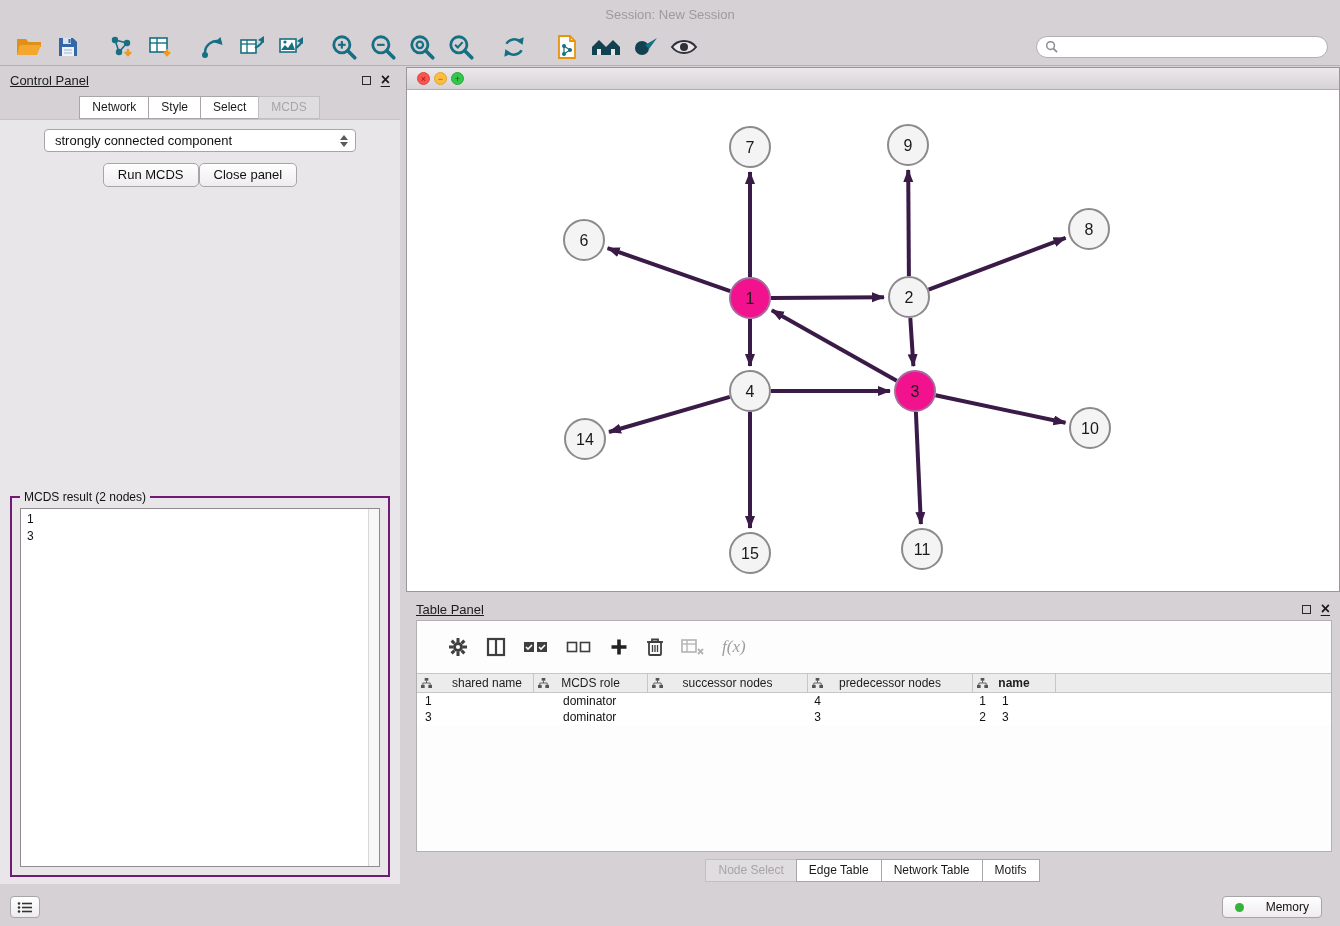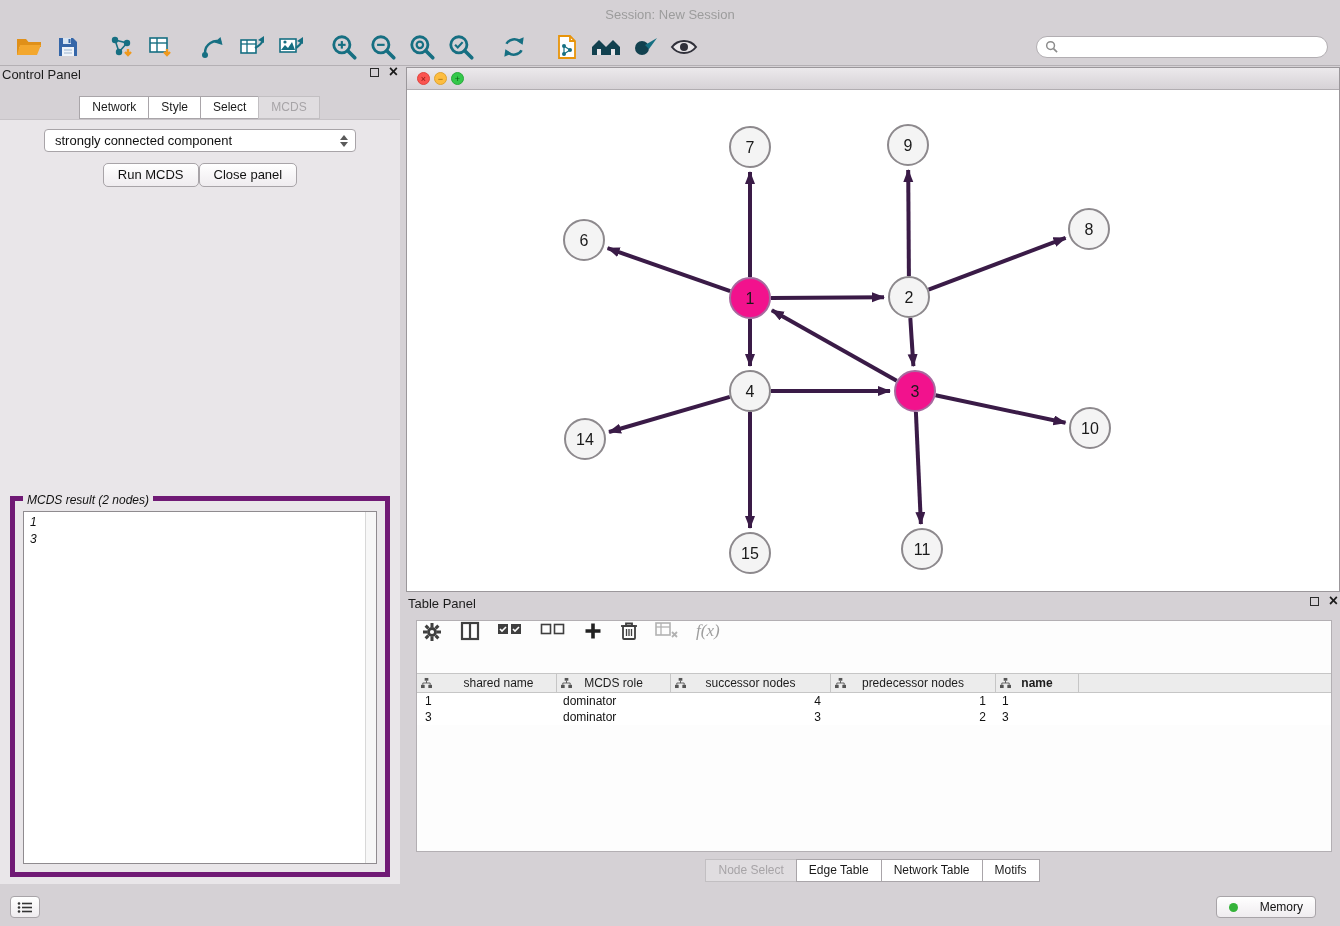--- a/index.html
+++ b/index.html
@@ -17,22 +17,22 @@
     display:flex; align-items:center; padding:0 12px; border-bottom:1px solid #b4b0b4; }
   .tbtn { background:none; border:none; width:34px; height:34px; display:flex;
     align-items:center; justify-content:center; padding:0; margin-right:5px; cursor:pointer; }
   .tsep { width:14px; }
   .search-wrap { margin-left:auto; width:292px; height:22px; background:#fff;
     border:1px solid #b2aeb2; border-radius:11px; display:flex; align-items:center; padding:0 8px; }
   .search-wrap input { border:none; outline:none; flex:1; font-size:12px;
     background:transparent; margin-left:5px; font-family:inherit; }
 
   
-  .panel-header { height:26px; display:flex; align-items:flex-start; padding:0 2px;
-    font-size:13px; color:#1c1c1c; }
+  .panel-header { height:26px; display:flex; align-items:center; padding:0 10px;
+    font-size:13px; color:#1c1c1c;text-decoration:underline; }
   .ph-icons { margin-left:auto; display:flex; gap:10px; align-items:center; }
   .ph-box { width:9px; height:9px; border:1.5px solid #2a2a2a; display:inline-block; }
   .ph-x { font-size:16px; font-weight:bold; color:#1a1a1a; line-height:10px; }
 
   .cp-tab { font-size:12px; padding:3px 12px 4px; background:#ffffff;
     border:1px solid #a9a5a9; margin-left:-1px; color:#1a1a1a; white-space:nowrap; }
   .cp-tab.active { background:#e0dde0; color:#a7a4a7; border-color:#c2bfc2; }
 
   
   .control-panel { position:absolute; left:0; top:67px; width:400px; height:817px; }
@@ -43,21 +43,21 @@
   .dropdown { width:312px; height:23px; margin:9px auto 0; background:#fff;
     border:1px solid #a8a4a8; border-radius:4px; display:flex; align-items:center;
     padding:0 7px 0 10px; font-size:13px; color:#111; }
   .stepper { margin-left:auto; display:flex; flex-direction:column; gap:2px; align-items:center; }
   .tri-up { width:0; height:0; border-left:4px solid transparent; border-right:4px solid transparent; border-bottom:5px solid #5a5a5a; }
   .tri-down { width:0; height:0; border-left:4px solid transparent; border-right:4px solid transparent; border-top:5px solid #5a5a5a; }
   .btn-row { display:flex; justify-content:center; margin-top:11px; }
   .btn { font-size:13px; padding:3px 14px 4px; background:linear-gradient(#ffffff,#efecef);
     border:1px solid #a8a4a8; border-radius:5px; font-family:inherit; color:#111; cursor:pointer; }
   .result-group { position:absolute; left:10px; right:10px; top:376px; bottom:7px;
-    border:5px solid #701a75;font-style:italic; }
+    border:2px solid #701a75; }
   .group-label { position:absolute; top:-8px; left:8px; background:#e9e6e9;
     padding:0 4px; font-size:12px; color:#111; }
   .result-list { position:absolute; left:8px; right:8px; top:10px; bottom:8px;
     background:#fff; border:1px solid #8f8b8f; font-size:12px; color:#111; padding:2px 14px 2px 6px; }
   .result-list::after { content:""; position:absolute; right:0; top:0; bottom:0; width:10px;
     border-left:1px solid #d8d8d8; background:#f7f7f7; }
   .result-item { line-height:17px; }
 
   
   .network-window { position:absolute; left:406px; top:67px; width:934px; height:525px;
@@ -69,41 +69,41 @@
   .tl.red { background:#fb5450; color:#8c1812; border:1px solid #e0443e; }
   .tl.yellow { background:#fdbd40; color:#8e5b00; border:1px solid #dfa331; }
   .tl.green { background:#34c84a; color:#0c6116; border:1px solid #2aa93c; }
   .nw-title { position:absolute; left:0; right:0; text-align:center; font-size:13px; color:#282828; }
   svg.graph { position:absolute; left:0; top:22px; }
 
   
   .table-panel { position:absolute; left:406px; top:596px; width:934px; height:292px; }
   .tp-body { position:absolute; left:10px; right:8px; top:24px; bottom:36px;
     background:#fdfdfd; border:1px solid #b3afb3; }
-  .tp-toolbar { height:52px; display:flex; align-items:flex-start; padding-left:4px; gap:17px;border-radius:25px; }
+  .tp-toolbar { height:52px; display:flex; align-items:center; padding-left:30px; gap:17px;border-radius:25px; }
   .tp-tool { background:none; border:none; display:flex; align-items:center; justify-content:center;
     padding:0; cursor:pointer; }
   .fx { font-family:"Liberation Serif", serif; font-style:italic; font-size:17px; color:#9e9e9e; }
   .t-header { display:flex; height:20px; background:#ececec;
     border-top:1px solid #c6c6c6; border-bottom:1px solid #c6c6c6; }
   .t-hcell { position:relative; display:flex; align-items:center; justify-content:center;
     font-size:12px; color:#1c1c1c; border-right:1px solid #c6c6c6; }
   .t-hcell.filler { flex:1; border-right:none; }
   .h-icon { position:absolute; left:4px; top:50%; transform:translateY(-50%); display:flex; }
   .t-row { display:flex; height:16px; font-size:12px; color:#111; align-items:center; background:#fff; }
   .t-cell { padding:0 8px; overflow:hidden; white-space:nowrap; }
   .tp-tabs { position:absolute; bottom:0; left:0; right:0; height:36px;
     display:flex; justify-content:center; align-items:center; }
 
   
   .statusbar { position:absolute; left:0; top:888px; width:100%; height:38px; }
   .status-left-btn { position:absolute; left:10px; top:8px; width:30px; height:22px;
     background:linear-gradient(#ffffff,#efecef); border:1px solid #a8a4a8; border-radius:4px;
     display:flex; align-items:center; justify-content:center; cursor:pointer; }
-  .memory-btn { position:absolute; right:24px; top:8px; height:22px;
+  .memory-btn { position:absolute; right:18px; top:8px; height:22px;
     background:linear-gradient(#ffffff,#efecef); border:1px solid #a8a4a8; border-radius:4px;
     display:flex; align-items:center; gap:22px; padding:0 12px; font-size:12px; color:#111;
     font-family:inherit; cursor:pointer;justify-content:center; }
   .green-dot { width:9px; height:9px; border-radius:50%; background:#35b33a; display:inline-block; }
 </style>
 </head>
 <body>
 
 <div class="app">
 
@@ -423,21 +423,21 @@
             <line x1="1" y1="6" x2="15" y2="6" stroke="#b2b2b2" stroke-width="1.3"></line>
             <line x1="6" y1="2" x2="6" y2="14" stroke="#b2b2b2" stroke-width="1.3"></line>
             <path d="M17 11 l5 5 M22 11 l-5 5" stroke="#b2b2b2" stroke-width="1.8"></path>
           </svg>
         </button>
         <button class="tp-tool">
           <span class="fx">f(x)</span>
         </button>
       </div>
       <div class="t-header">
-          <div class="t-hcell" style="width: 140px; padding-left: 24px;">
+          <div class="t-hcell" style="width: 117px; padding-left: 24px;">
             <span class="h-icon">
               <svg width="11" height="11" viewBox="0 0 12 12">
                 <rect x="4" y="0.5" width="4" height="3" fill="#555"></rect>
                 <path d="M6 3.5 V6 M2 6 H10 M2 6 V8 M10 6 V8" stroke="#555" fill="none"></path>
                 <rect x="0" y="8" width="4" height="3.5" fill="#555"></rect>
                 <rect x="8" y="8" width="4" height="3.5" fill="#555"></rect>
               </svg>
             </span>
             <span>shared name</span>
           </div>

